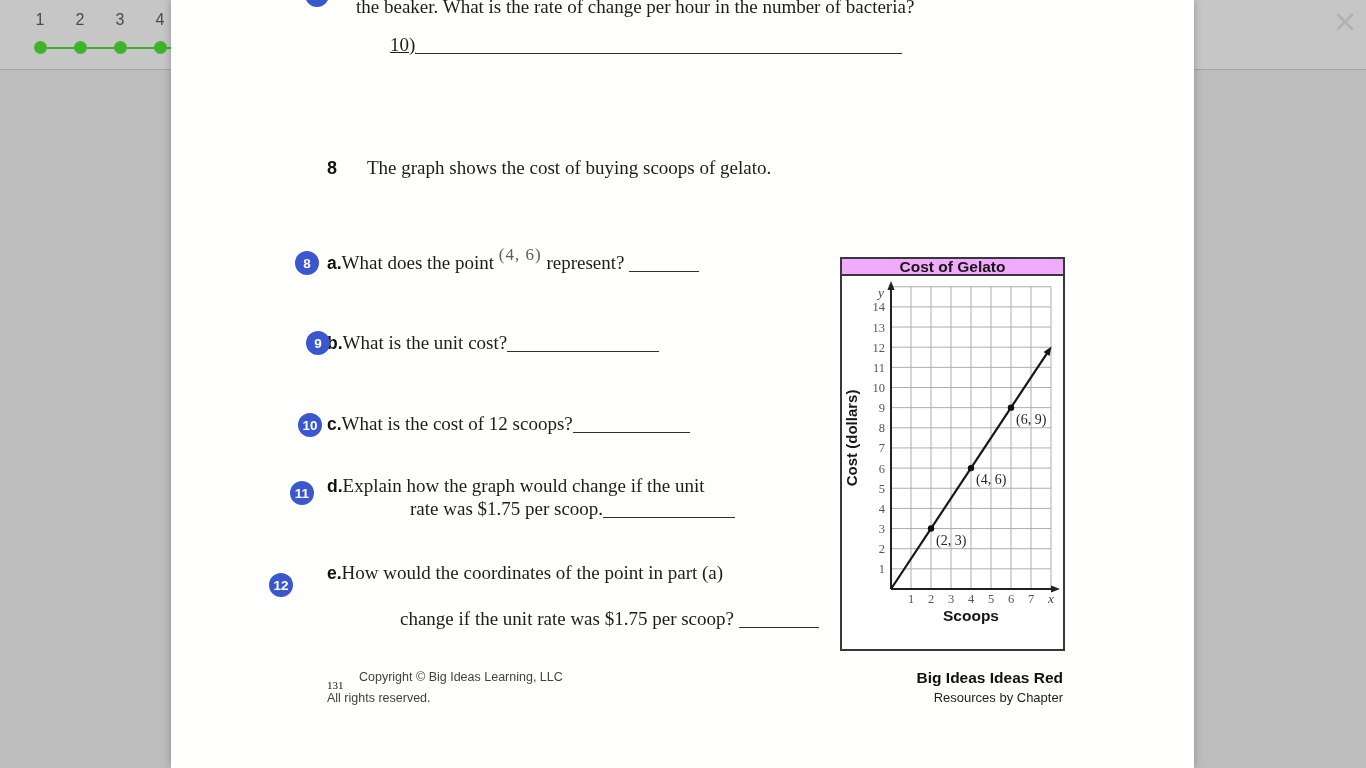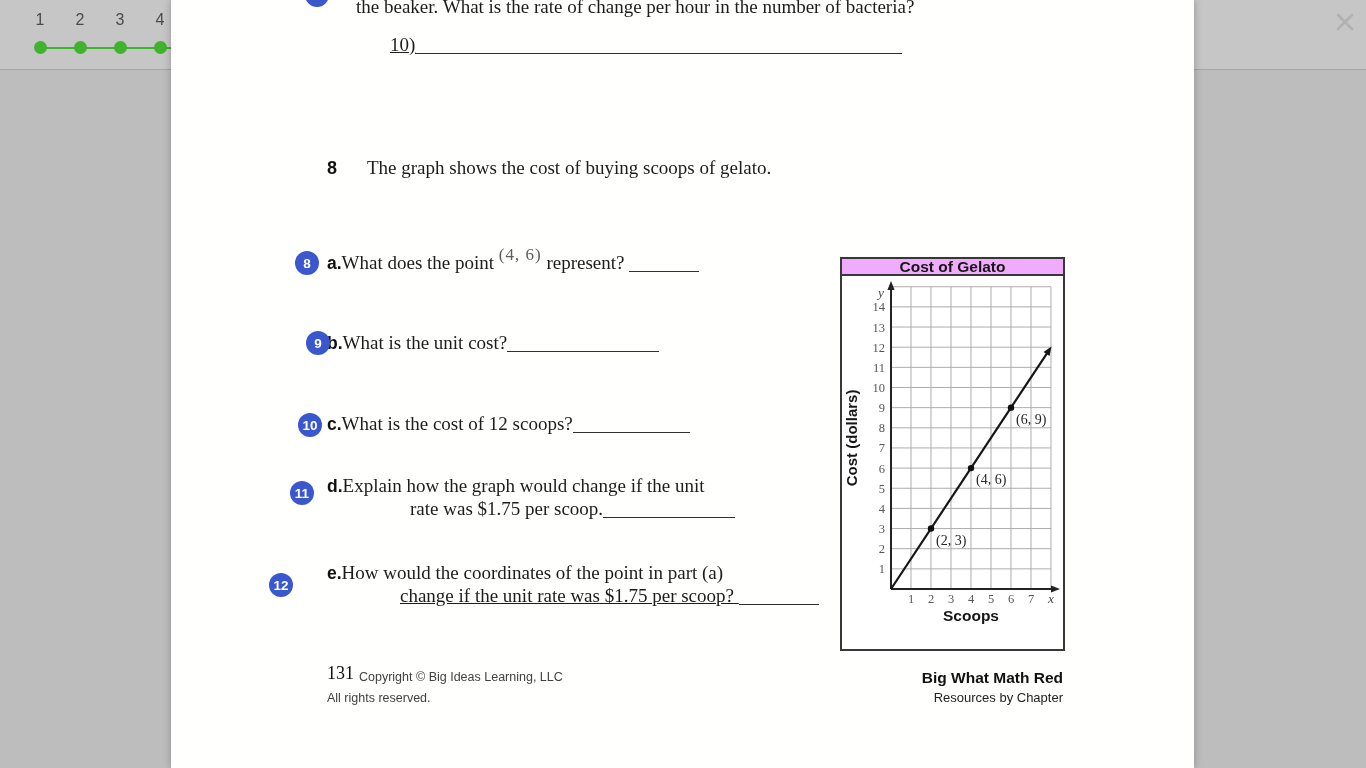--- a/index.html
+++ b/index.html
@@ -32,21 +32,21 @@
            transform:translateY(3px); }
   .raised { display:inline-block; transform:translateY(-9px); color:#5d5d5d;
             font-size:17px; letter-spacing:1px; }
   .marker { position:absolute; width:24px; height:24px; border-radius:50%;
             background:#3b57cd; color:#fff; font-size:13.5px; font-weight:bold;
             display:flex; align-items:center; justify-content:center; z-index:8;
             cursor:pointer; }
 
   
   .foot-copy { font-size:12.5px; color:#414141; }
-  .page-no { font-family:"Liberation Serif", serif; font-size:18px; color:#101010; z-index:9; }
+  .page-no { font-family:"Liberation Serif", serif; font-size:11px; color:#101010; z-index:9;margin-top:16px; }
   .foot-right { text-align:right; }
   .foot-right .t1 { font-size:15.5px; font-weight:bold; color:#111; line-height:20px; }
   .foot-right .t2 { font-size:13px; color:#222; line-height:20px; }
 
   
   .graph-box { position:absolute; left:669px; top:257px; width:225px; height:394px;
                border:2px solid #383838; background:#fff; }
   .graph-header { height:17px; background:#f0abfc; border-bottom:2px solid #383838;
                   display:flex; align-items:center; justify-content:center;
                   font-weight:bold; font-size:15.5px; color:#161616; }
@@ -128,21 +128,21 @@
     <span class="plabel">d.</span><span>Explain how the graph would change if the unit</span>
   </div>
   <div class="abs serif" style="left:239px; top:498px;">
     <span>rate was $1.75 per scoop.</span><span class="blank" style="width:132px;"></span>
   </div>
 
   <div class="marker" style="left:98px; top:573px;">12</div>
   <div class="abs serif" style="left:156px; top:562px;">
     <span class="plabel">e.</span><span>How would the coordinates of the point in part (a)</span>
   </div>
-  <div class="abs serif" style="left:229px; top:585px;text-decoration:underline;">
+  <div class="abs serif" style="left:229px; top:608px;">
     <span>change if the unit rate was $1.75 per scoop?</span> <span class="blank" style="width:80px;"></span>
   </div>
 
   <div class="graph-box">
     <div class="graph-header">Cost of Gelato</div>
     <svg id="chart-svg" width="221" height="360" viewBox="0 0 221 360">
         <line x1="69" y1="10.75" x2="69" y2="313" class="grid"></line>
         <line x1="89" y1="10.75" x2="89" y2="313" class="grid"></line>
         <line x1="109" y1="10.75" x2="109" y2="313" class="grid"></line>
         <line x1="129" y1="10.75" x2="129" y2="313" class="grid"></line>
@@ -202,17 +202,17 @@
         <text x="174" y="147.65" class="pt-label">(6, 9)</text>
         <text x="129" y="345" text-anchor="middle" class="xlabel">Scoops</text>
         <text x="15" y="161.875" text-anchor="middle" class="ylabel" transform="rotate(-90 15 161.875)">Cost (dollars)</text>
       </svg>
   </div>
 
   <div class="abs page-no" style="left:156px; top:663px;">131</div>
   <div class="abs foot-copy" style="left:156px; top:670px;margin-left:32px;">Copyright © Big Ideas Learning, LLC</div>
   <div class="abs foot-copy" style="left:156px; top:691px;">All rights reserved.</div>
   <div class="abs foot-right" style="right:131px; top:668px;">
-    <div class="t1">Big What Math Red</div>
+    <div class="t1">Big Ideas Ideas Red</div>
     <div class="t2">Resources by Chapter</div>
   </div>
 
 </div>
 
 </body></html>

